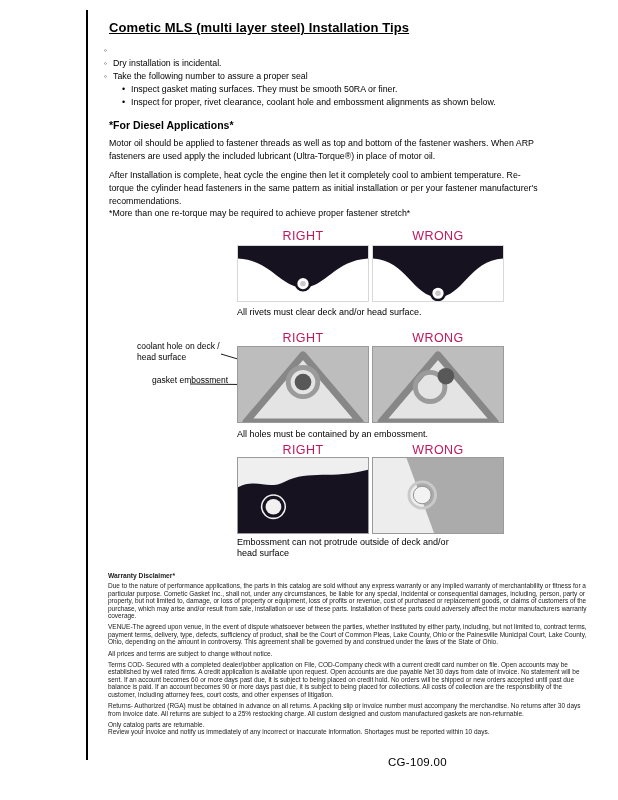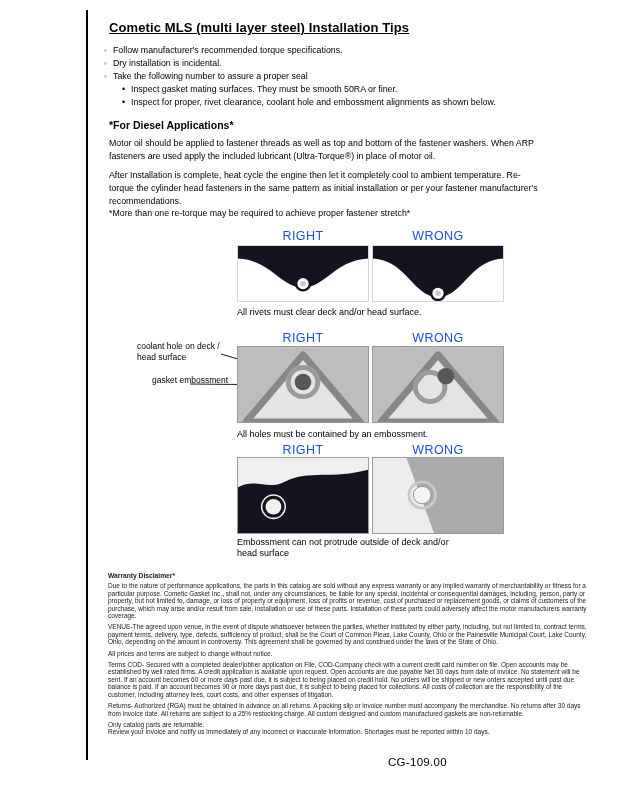--- a/index.html
+++ b/index.html
@@ -24,21 +24,21 @@
   .m1 { width:9px; font-size:8px; flex:0 0 9px; }
   .tip.sub { padding-left:18px; }
   .m2 { width:9px; font-size:9px; flex:0 0 9px; }
 
   .diesel-heading { position:absolute; left:109px; top:119px; font-size:10.5px; font-weight:bold; }
   .para { position:absolute; left:109px; width:432px; font-size:8.8px; line-height:13px; }
   .p1 { top:137px; }
   .p2 { top:169px; }
   .note { position:absolute; left:109px; top:208px; font-size:8.8px; white-space:nowrap; }
 
-  .hdr { position:absolute; width:132px; text-align:center; font-size:12.5px; color:#1d4ed8; letter-spacing:0.4px; }
+  .hdr { position:absolute; width:132px; text-align:center; font-size:12.5px; color:#be185d; letter-spacing:0.4px; }
   .h1r { left:237px; top:229px; } .h1w { left:372px; top:229px; }
   .h2r { left:237px; top:331px; } .h2w { left:372px; top:331px; }
   .h3r { left:237px; top:443px; } .h3w { left:372px; top:443px; }
 
   .img { position:absolute; width:132px; }
   .img svg { display:block; width:100%; height:100%; }
   .i1r { left:237px; top:245px; height:57px; border:1px solid #d8d8d8; }
   .i1w { left:372px; top:245px; height:57px; border:1px solid #d8d8d8; }
   .i2r { left:237px; top:346px; height:77px; border:1px solid #9a9a9a; }
   .i2w { left:372px; top:346px; height:77px; border:1px solid #9a9a9a; }
@@ -65,21 +65,20 @@
 <body>
 
 <div>
   <div class="left-rule"></div>
 
   <h1 class="title">Cometic MLS (multi layer steel) Installation Tips</h1>
 
   <div class="tips">
     <div class="tip">
       <span class="m1">◦</span>
-      <span>Follow manufacturer's recommended torque specifications.</span>
     </div>
     <div class="tip">
       <span class="m1">◦</span>
       <span>Dry installation is incidental.</span>
     </div>
     <div class="tip">
       <span class="m1">◦</span>
       <span>Take the following number to assure a proper seal</span>
     </div>
     <div class="tip sub">

